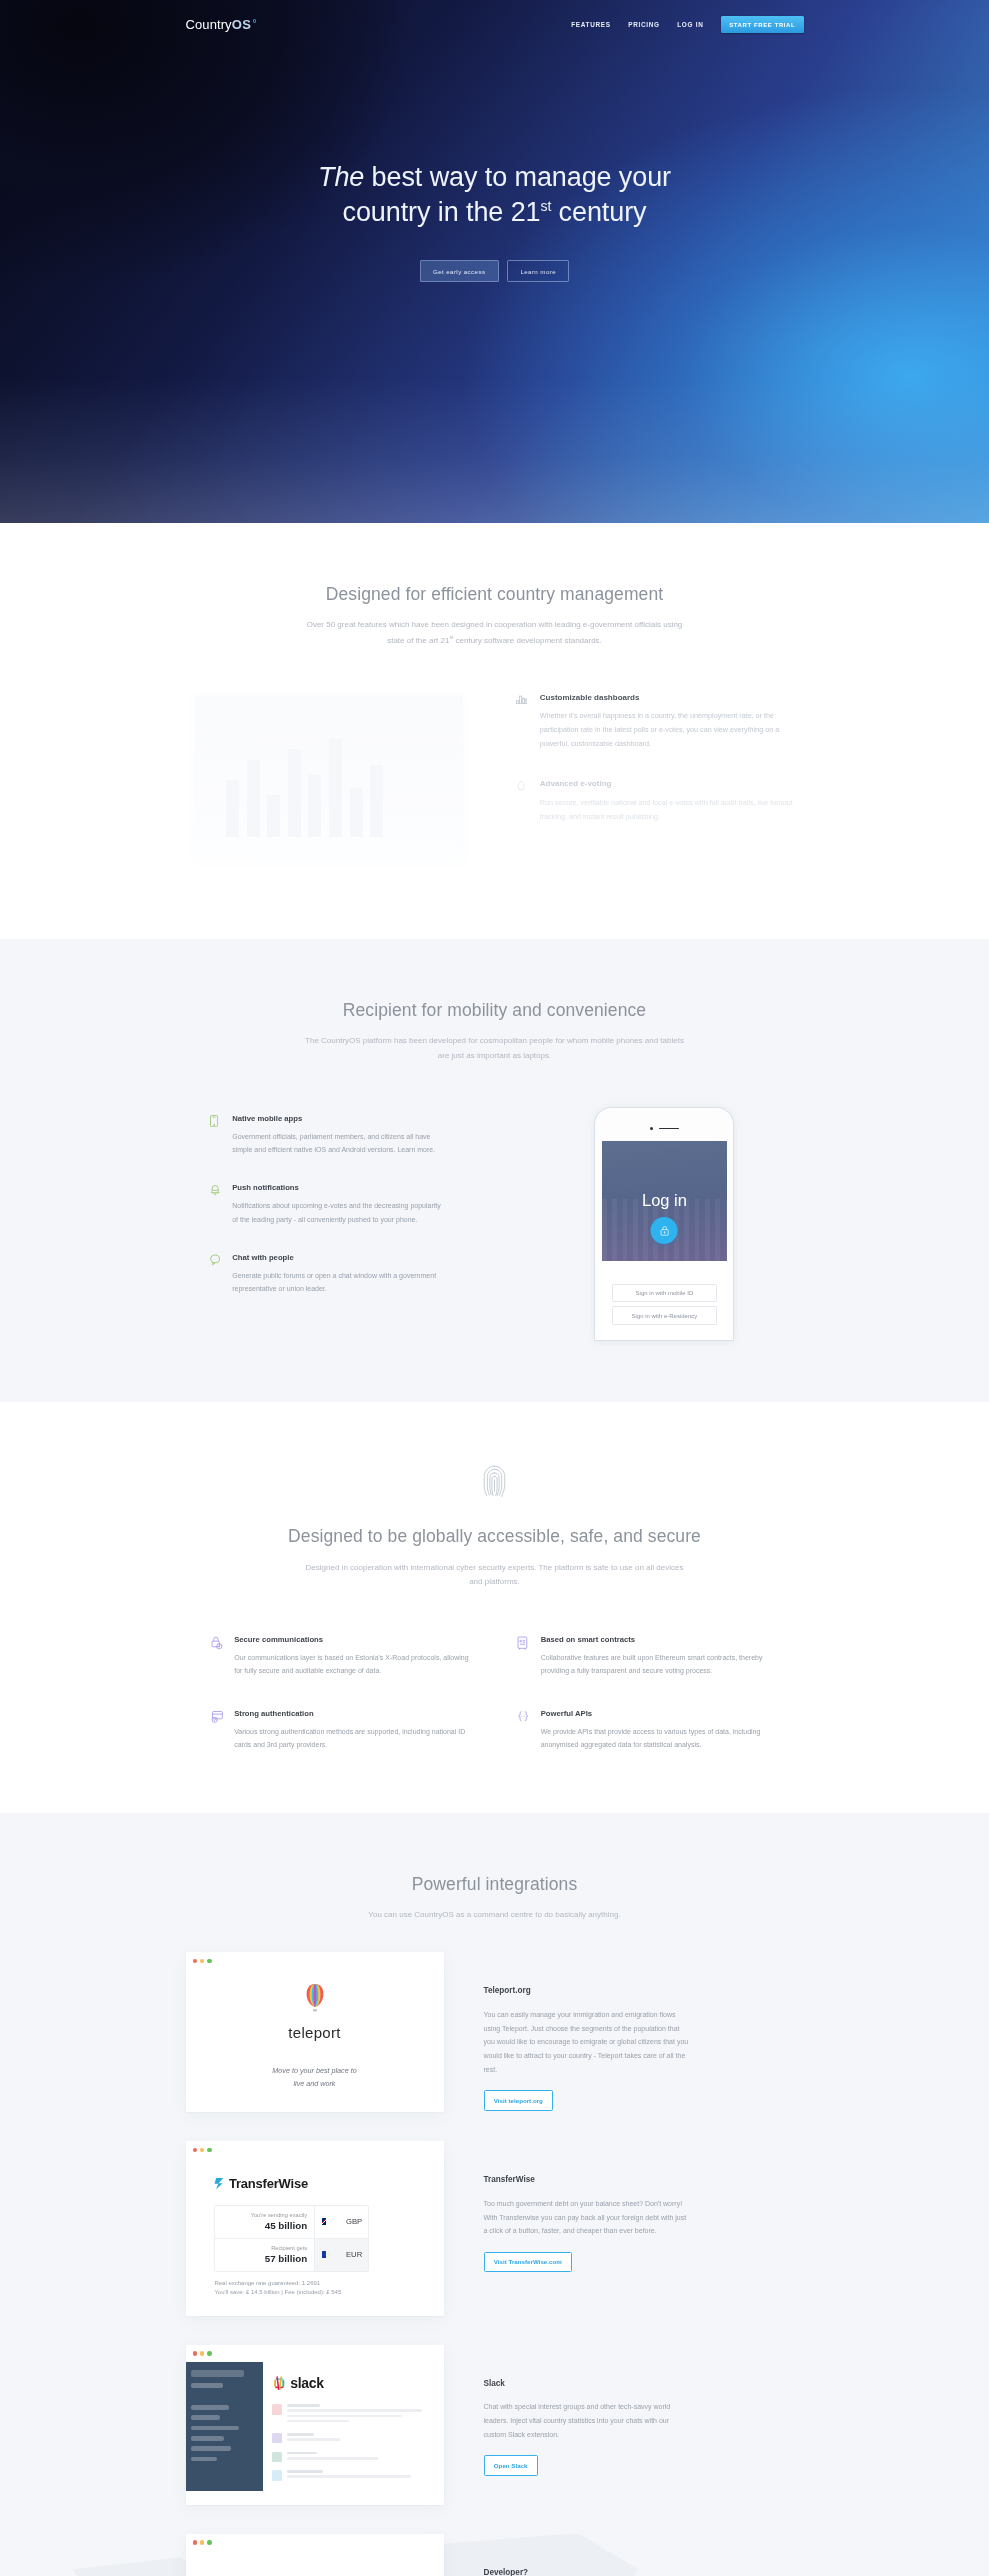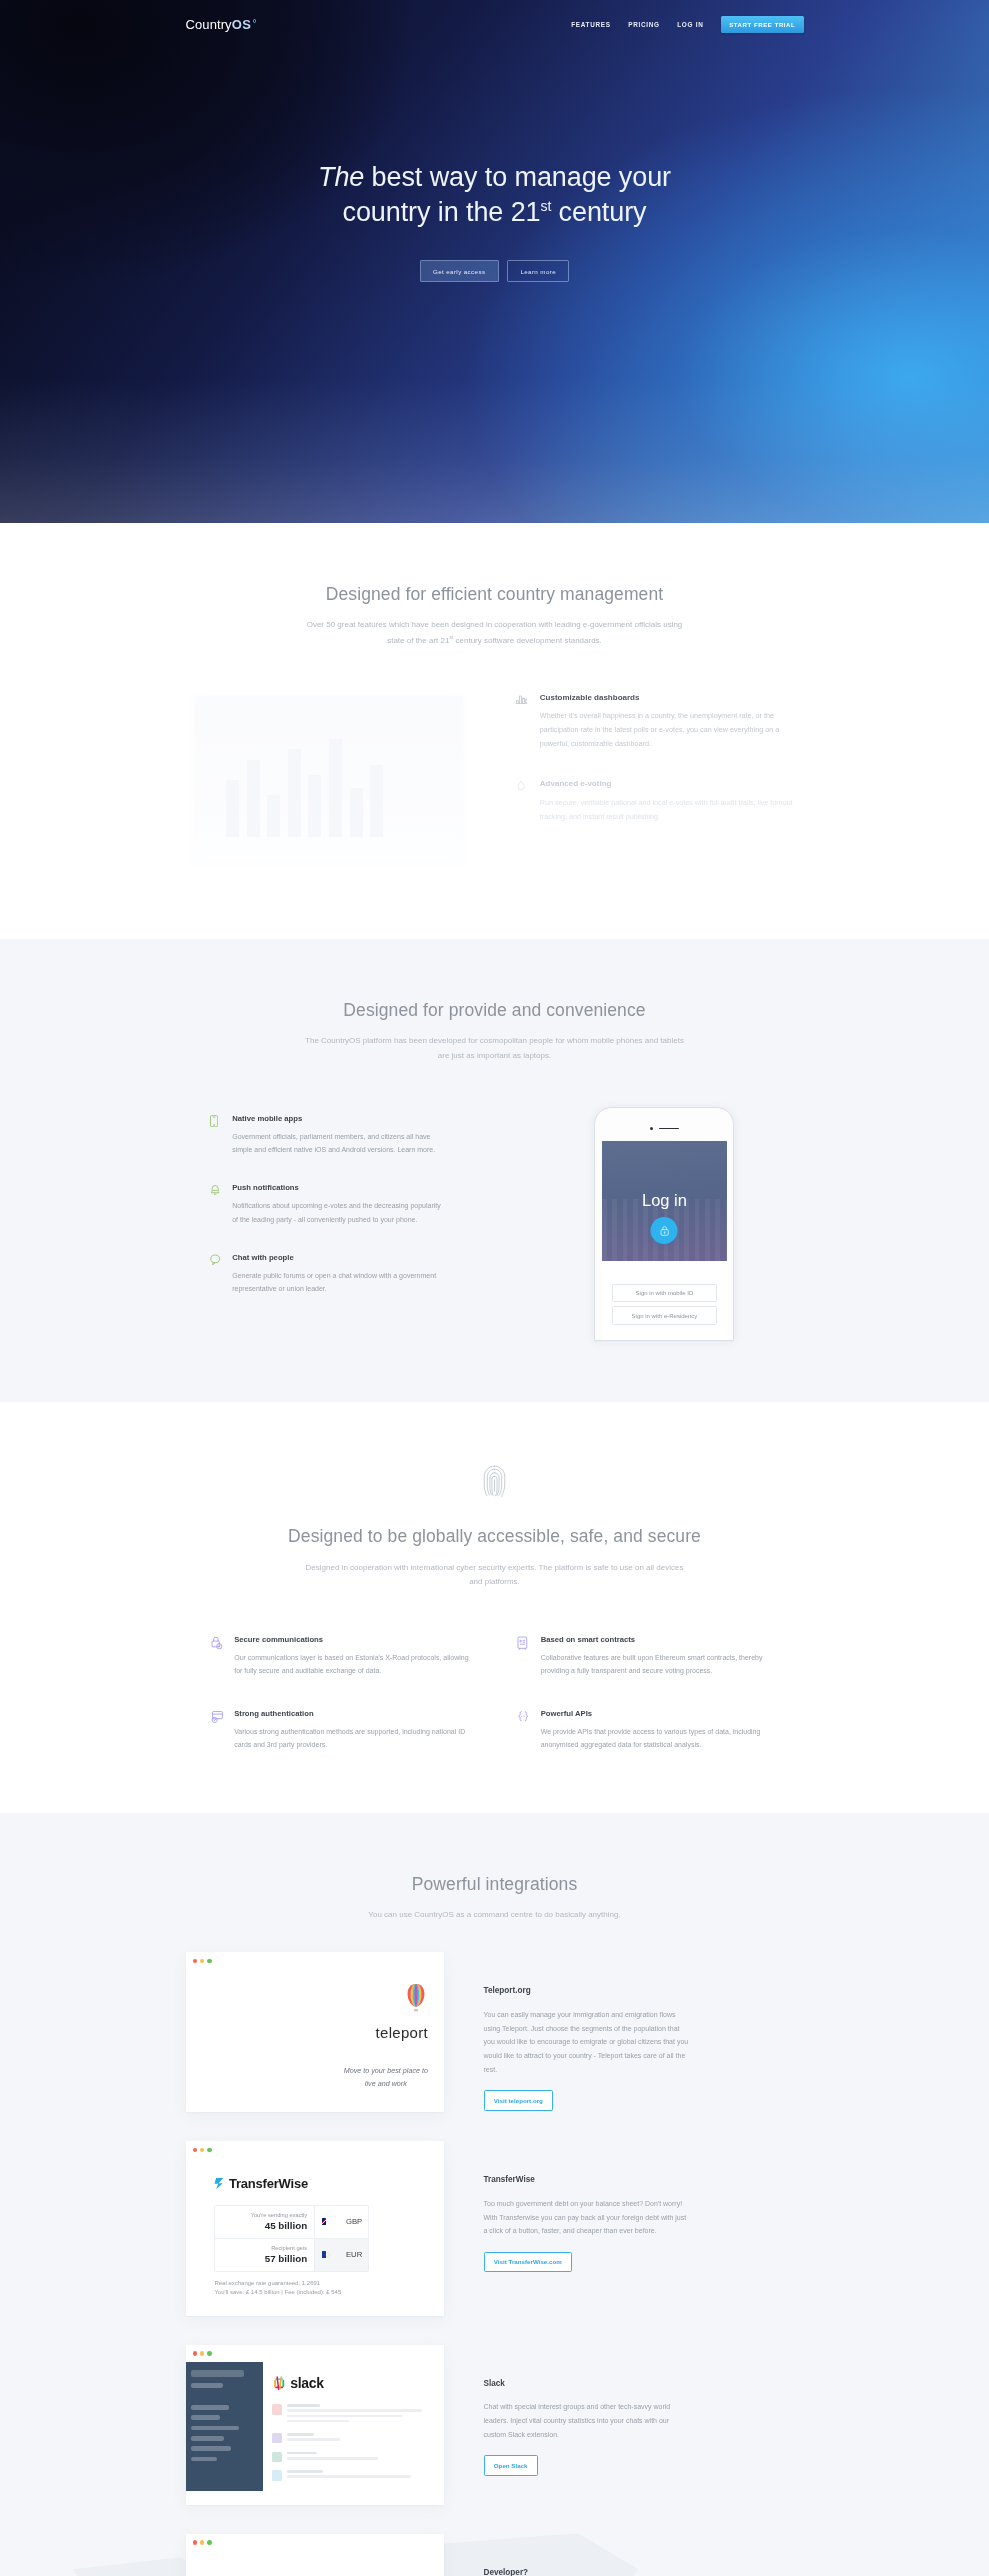--- a/index.html
+++ b/index.html
@@ -172,21 +172,21 @@
   .int-wrap { position: relative; }
   .int-row { display: flex; margin-top: 29px; align-items: flex-start; }
   .int-card {
     width: 258px; min-height: 160px; background: #fff; flex: 0 0 258px;
     box-shadow: 0 0.5px 1.5px rgba(90,105,135,.10), 0 5.2px 15.5px rgba(90,105,135,.055);
     display: flex; flex-direction: column;
   }
   .int-card-bar { height: 17.5px; display: flex; align-items: center; padding-left: 7.2px; gap: 2.6px; }
   .dotr, .doty, .dotg { width: 4.6px; height: 4.6px; border-radius: 50%; }
   .dotr { background: #f1675c; } .doty { background: #f6bf4f; } .dotg { background: #61c554; }
-  .int-card-body { flex: 1; display: flex; flex-direction: column; align-items: flex-end; justify-content: center; padding: 13.4px 15.5px 20.6px; }
+  .int-card-body { flex: 1; display: flex; flex-direction: column; align-items: center; justify-content: center; padding: 13.4px 15.5px 20.6px; }
   .int-text { padding: 34px 0 0 40px; max-width: 247px; }
   .int-text h3 { font-size: 8.2px; font-weight: 700; color: #3f444c; margin-bottom: 12.4px; }
   .int-text p { font-size: 7px; font-weight: 300; line-height: 1.98; color: #9ba1ab; }
   .int-link {
     display: inline-block; margin-top: 13.4px; border: 0.5px solid #36b1ec; color: #2ca6e6;
     font-size: 6.2px; font-weight: 700; padding: 5.7px 9.3px; border-radius: 1.5px;
     background: #fff; cursor: pointer; font-family: "Liberation Sans", sans-serif;
   }
 
   
@@ -307,21 +307,21 @@
             <p>Run secure, verifiable national and local e-votes with full audit trails, live turnout tracking, and instant result publishing.</p>
           </div>
         </div>
       </div>
     </div>
   </div>
 </section>
 
 <section class="sec gray">
   <div class="wrap">
-    <h2>Designed for provide and convenience</h2>
+    <h2>Recipient for mobility and convenience</h2>
     <p class="lead">The CountryOS platform has been developed for cosmopolitan people for whom mobile phones and tablets are just as important as laptops.</p>
 
     <div class="mob-split">
       <div class="mob-left">
         <div class="mob-item">
           <span class="micon">
             <svg width="8.2" height="12.4" viewBox="0 0 16 24" fill="none" stroke="currentColor" stroke-width="1.3">
               <rect x="1" y="1" width="14" height="22" rx="2.5"></rect>
                 <circle cx="8" cy="19.5" r="1"></circle>
                 <line x1="5.5" y1="4" x2="10.5" y2="4"></line>

